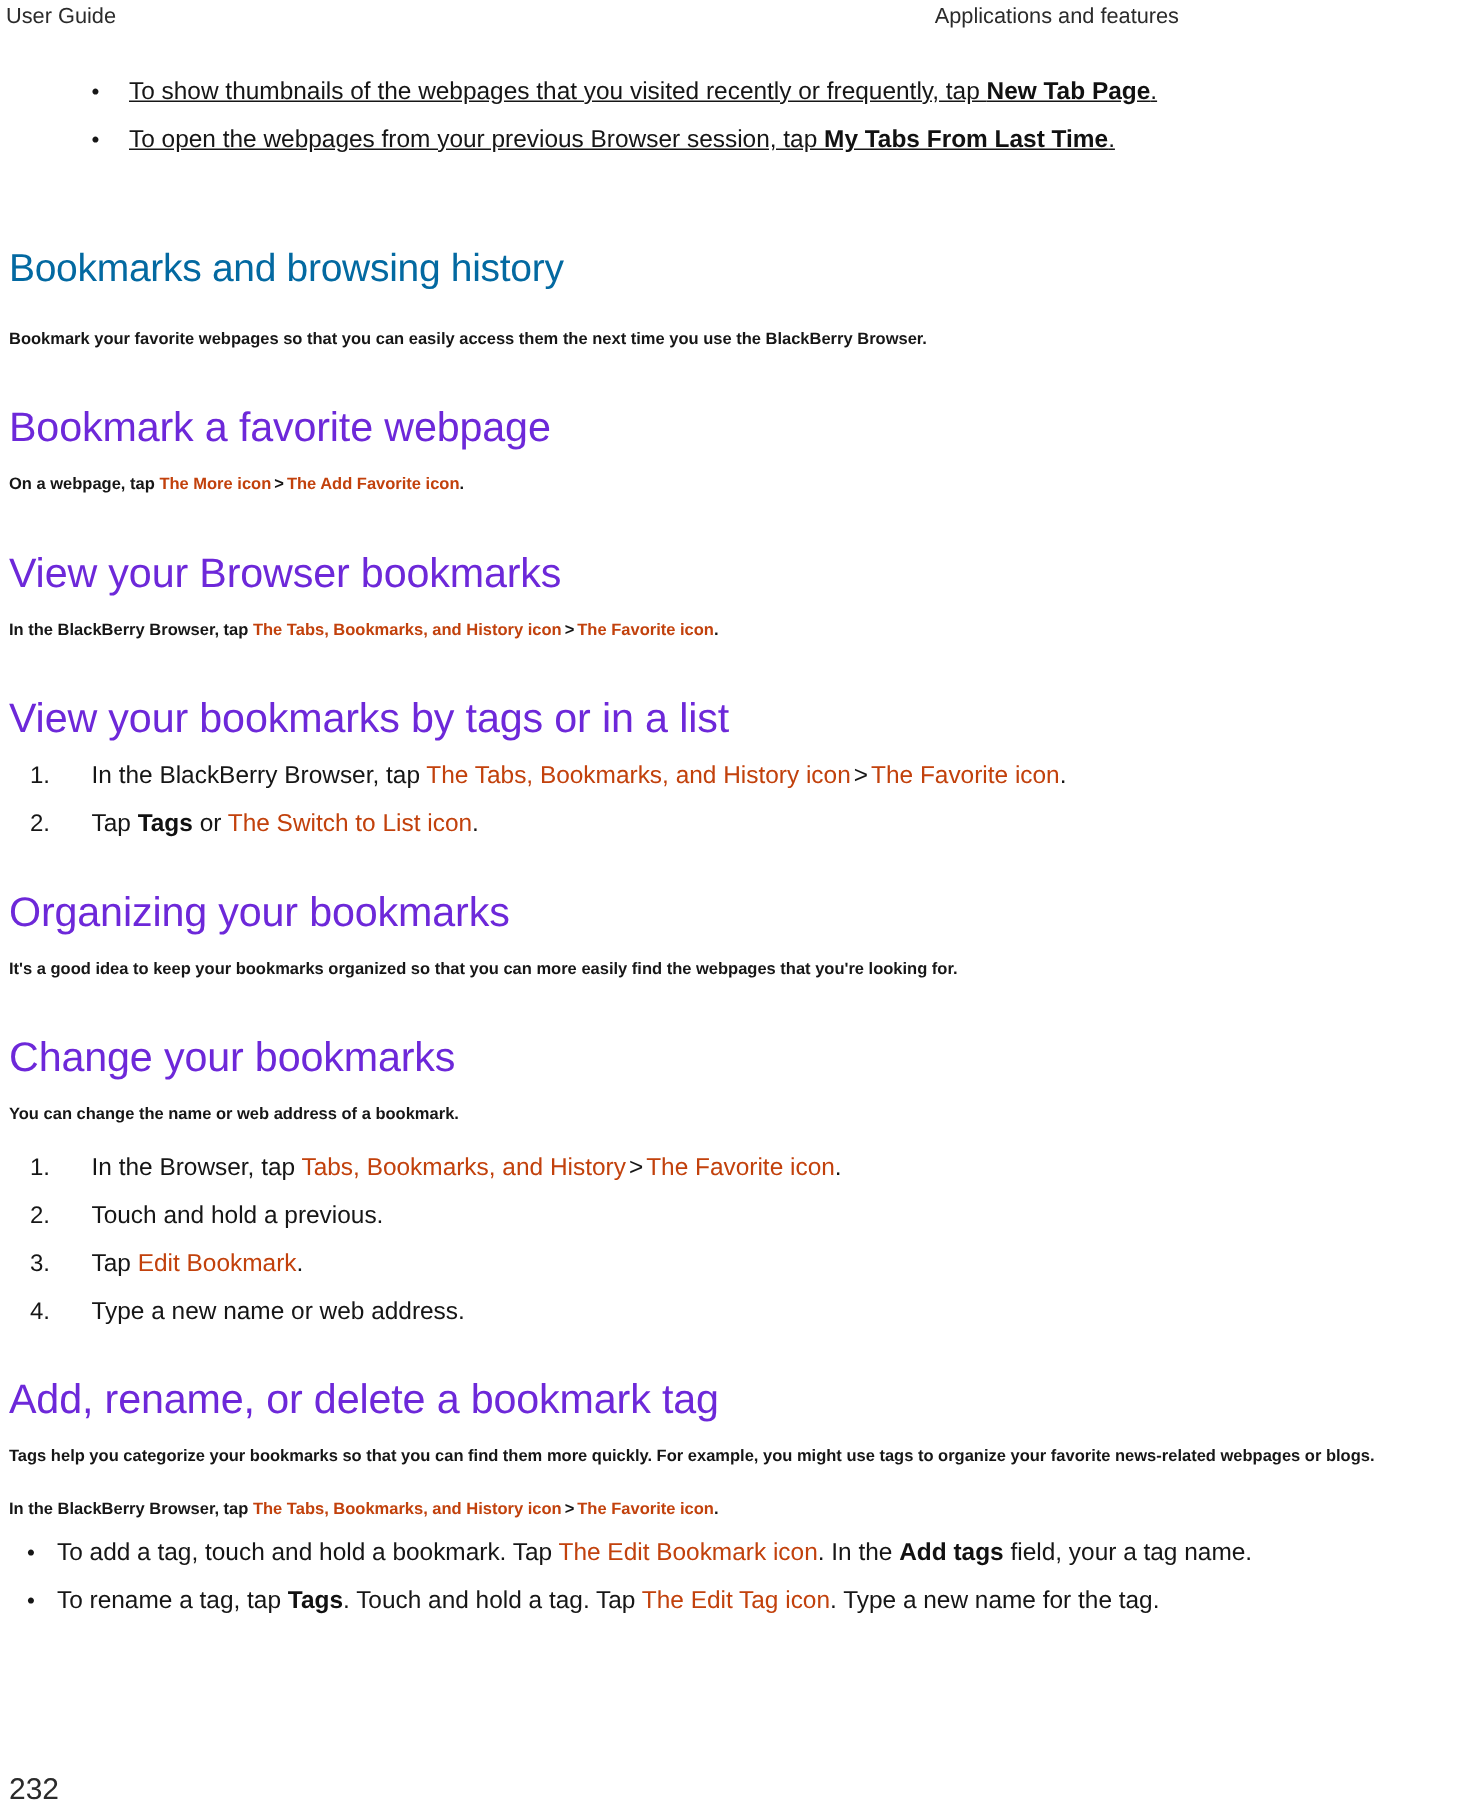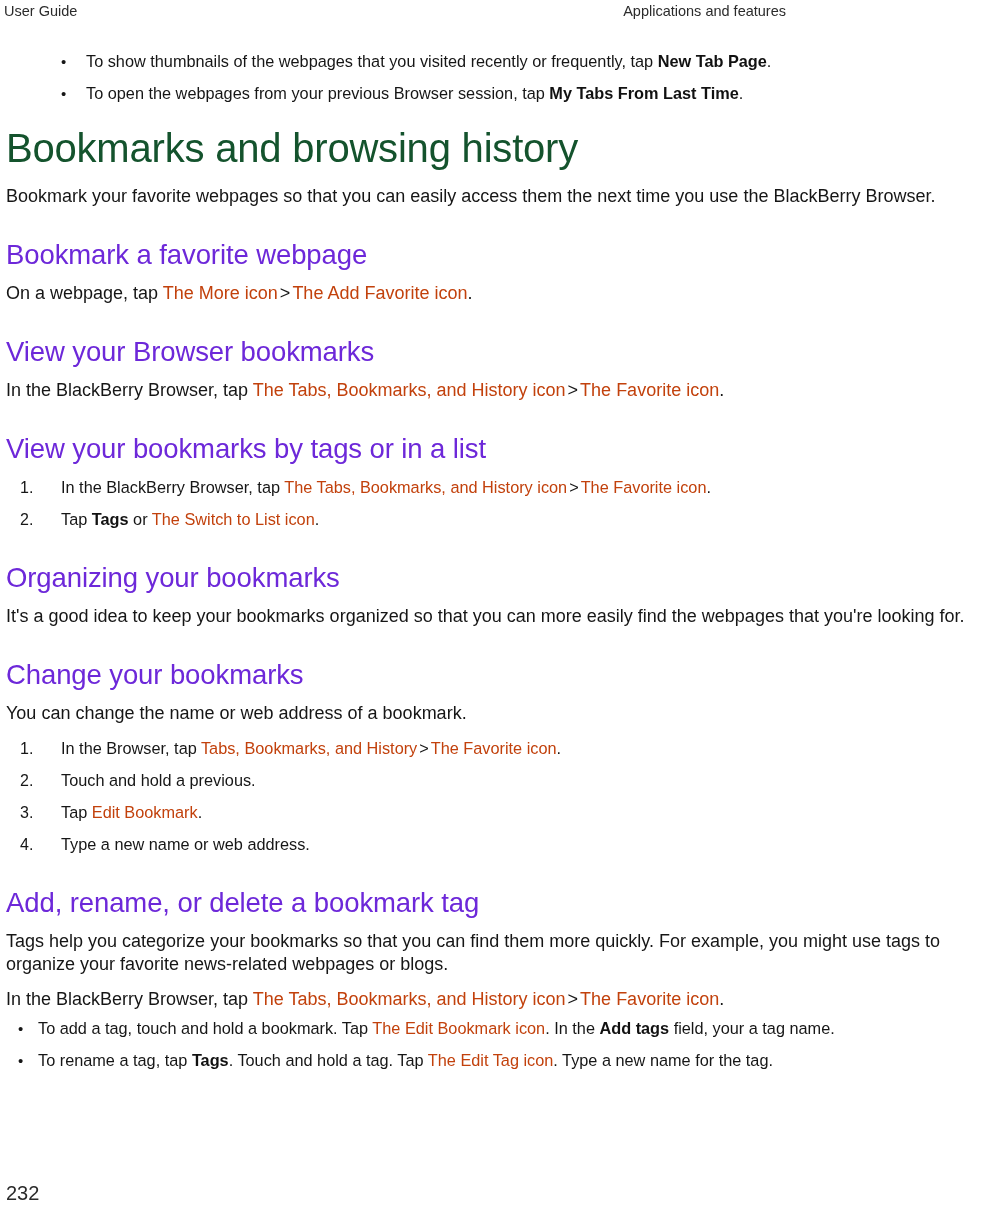--- a/index.html
+++ b/index.html
@@ -46,42 +46,43 @@
   
   .content {
     position: absolute;
     top: 50px;
     left: 6px;
     width: 968px;
   }
 
   
   h1.h-title {
-    font-size: 40px;
+    font-size: 26px;
     font-weight: 400;
     line-height: 46px;
     letter-spacing: -0.2px;
-    margin: 20px 0 14px 0;
-    color: #14532d;
+    margin: 50px 0 14px 0;
+    color: #0369a1;
   }
   h2.h-sub {
     font-size: 27.5px;
     font-weight: 400;
     line-height: 33px;
     letter-spacing: -0.1px;
     margin: 30px 0 11px 0;
     color: #6d28d9;
   }
 
   
   p.body {
-    font-size: 18px;
+    font-size: 11px;
     line-height: 23px;
     margin: 0 0 12px 0;
     color: #161616;
+    font-weight: bold;
   }
   p.tight { margin-bottom: 6px; }
 
   
   ul.bullets {
     list-style: none;
     margin: 0 0 10px 0;
     padding: 0;
   }
   ul.bullets > li {
@@ -90,21 +91,21 @@
     line-height: 23px;
     margin: 0 0 9px 0;
   }
   ul.bullets > li::before {
     content: "\2022";
     position: absolute;
     font-size: 15px;
     line-height: 23px;
   }
   
-  ul.bullets.indent > li        { padding-left: 80px; }
+  ul.bullets.indent > li        { padding-left: 80px; text-decoration: underline; }
   ul.bullets.indent > li::before{ left: 55px; }
   
   ul.bullets.flush > li         { padding-left: 32px; }
   ul.bullets.flush > li::before { left: 12px; }
 
   ol.steps {
     list-style: none;
     margin: 0 0 10px 0;
     padding: 0;
     counter-reset: step;

